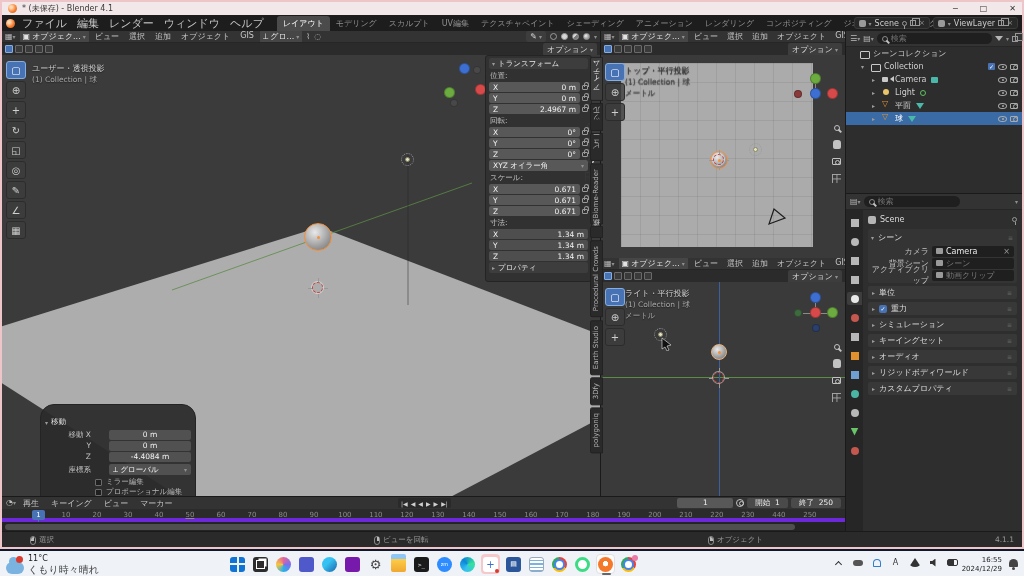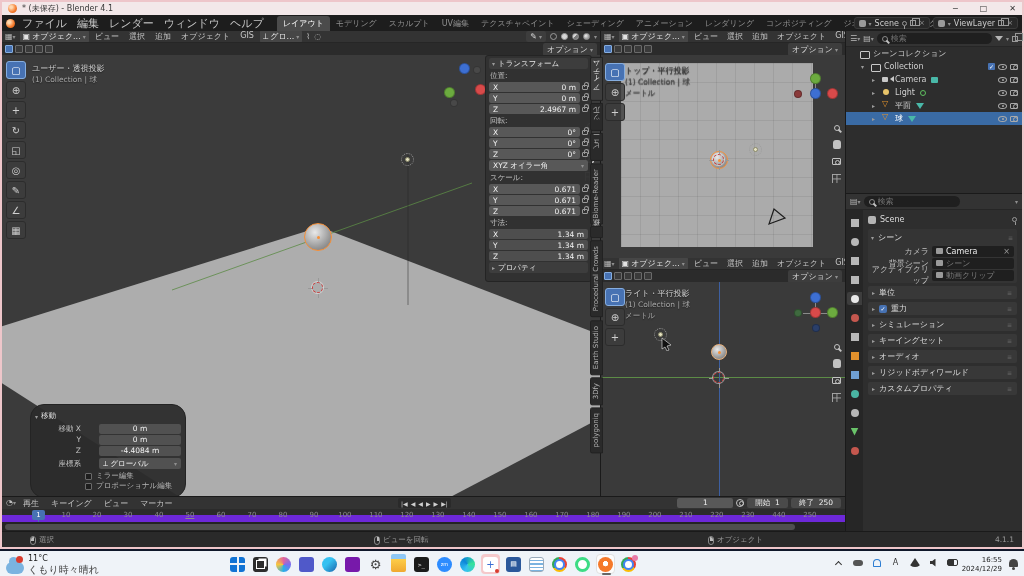--- a/index.html
+++ b/index.html
@@ -78,22 +78,22 @@
   .nfield{flex:1;display:flex;justify-content:space-between;background:#585858;border-radius:2px;padding:0 4px;color:#f2f2f2;height:10px;align-items:center}
   .nrow.dim .nfield{background:#4e4e4e}
   .nlock{width:6px;height:5px;border:1px solid #9a9a9a;border-radius:1px;position:relative;flex:none}
   .nlock::before{content:'';position:absolute;top:-3.5px;left:0.5px;width:3px;height:3.5px;border:1px solid #9a9a9a;border-bottom:0;border-radius:3px 3px 0 0}
   .ndd{display:flex;justify-content:space-between;align-items:center;background:#585858;border-radius:2px;padding:0 4px;height:11px;color:#f2f2f2}
   #nptabs{position:absolute;left:588px;top:55px;width:13px;display:flex;flex-direction:column;gap:2px;z-index:5}
   .nptab{writing-mode:vertical-rl;transform:rotate(180deg);background:#2a2a2a;color:#b5b5b5;font-size:7px;
          padding:5px 1px;border-radius:0 2px 2px 0;text-align:center;border:1px solid #222}
   .nptab.active{background:#3d3d3d;color:#f0f0f0}
   
-  #oppanel{position:absolute;left:28px;top:349px;width:156px;background:#2c2c2cf0;border:1px solid #242424;border-radius:14px;
-           font-size:7.5px;padding:6px 4px;display:flex;flex-direction:column;gap:2px}
+  #oppanel{position:absolute;left:38px;top:349px;width:156px;background:#2c2c2cf0;border:1px solid #242424;border-radius:14px;
+           font-size:7.5px;padding:12px 4px;display:flex;flex-direction:column;gap:2px}
   .oprow{display:flex;align-items:center;gap:18px;height:11px}
   .oplab{width:46px;text-align:right;color:#c2c2c2;flex:none}
   .opfield{flex:1;background:#515151;border-radius:2px;text-align:center;color:#f2f2f2;height:10px;line-height:10px}
   .opdd{flex:1;background:#515151;border-radius:2px;color:#f2f2f2;height:11px;display:flex;align-items:center;gap:3px;padding:0 4px;justify-content:space-between}
   .opchk{display:flex;align-items:center;gap:4px;color:#b5b5b5;padding-left:50px;height:10px}
   .cbox{width:7px;height:7px;border:1px solid #6a6a6a;border-radius:1px;background:#1f1f1f}
   
   #outliner{position:absolute;left:843px;top:29px;width:177px;height:162px;background:#2d2d2d;border-left:1px solid #1a1a1a;font-size:8px}
   #outliner .hdr{height:16px;background:#333;display:flex;align-items:center;gap:3px;padding:0 4px;border-bottom:1px solid #262626}
   .searchpill{flex:1;display:flex;align-items:center;gap:3px;background:#1f1f1f;border-radius:7px;padding:1px 5px;height:11px}
@@ -146,21 +146,21 @@
   .prow.clear .px{display:block}
   .scenesec{background:#343434;border-radius:2px;padding:2px 3px;display:flex;flex-direction:column;gap:2px}
   
   #timeline{position:absolute;left:0;top:494px;width:843px;height:35px;background:#2b2b2b;border-top:1px solid #1a1a1a}
   #tlhdr{height:12px;background:#333;display:flex;align-items:center;gap:5px;padding:0 4px;font-size:8px}
   #transport{position:absolute;left:396px;top:1px;display:flex;gap:3px;align-items:center;background:#2a2a2a;border-radius:2px;padding:0 3px;height:10px}
   .tbtn{color:#d0d0d0;font-size:6px}
   #tlfields{position:absolute;right:4px;top:1px;display:flex;gap:3px;align-items:center;height:10px}
   .tlfield{background:#585858;border-radius:2px;color:#f0f0f0;font-size:7.5px;padding:0 8px;height:10px;line-height:10px}
   .tlfield.startend{background:#4a4a4a}
-  #ruler{position:absolute;left:0;top:12px;width:100%;height:13px;background:#2b2b2b;border-bottom:7px solid #6d28d9}
+  #ruler{position:absolute;left:0;top:12px;width:100%;height:13px;background:#2b2b2b;border-bottom:4px solid #6d28d9}
   .tick{position:absolute;top:2px;transform:translateX(-50%);color:#8b8b8b;font-size:7px}
   #playhead{position:absolute;left:30px;top:13px;width:13px;height:10px;background:#4772b3;border-radius:2px;color:#fff;font-size:7px;text-align:center;line-height:10px;z-index:3}
   #playline{position:absolute;left:36px;top:23px;width:1px;height:12px;background:#4772b3}
   #tlscroll{position:absolute;left:0;top:25px;width:100%;height:10px;background:#242424}
   #tlscroll .bar{position:absolute;left:3px;top:2px;width:790px;height:6px;background:#4f4f4f;border-radius:3px}
   
   #statusbar{position:absolute;left:0;top:529px;width:100%;height:16px;background:#2a2a2a;border-top:1px solid #1a1a1a;font-size:7.5px;color:#9a9a9a}
   .hint{position:absolute;top:3px;display:flex;gap:3px;align-items:center}
   .mbtn{width:6px;height:9px;border:1px solid #8a8a8a;border-radius:3px;position:relative}
   .mbtn::before{content:'';position:absolute;background:#bdbdbd}

